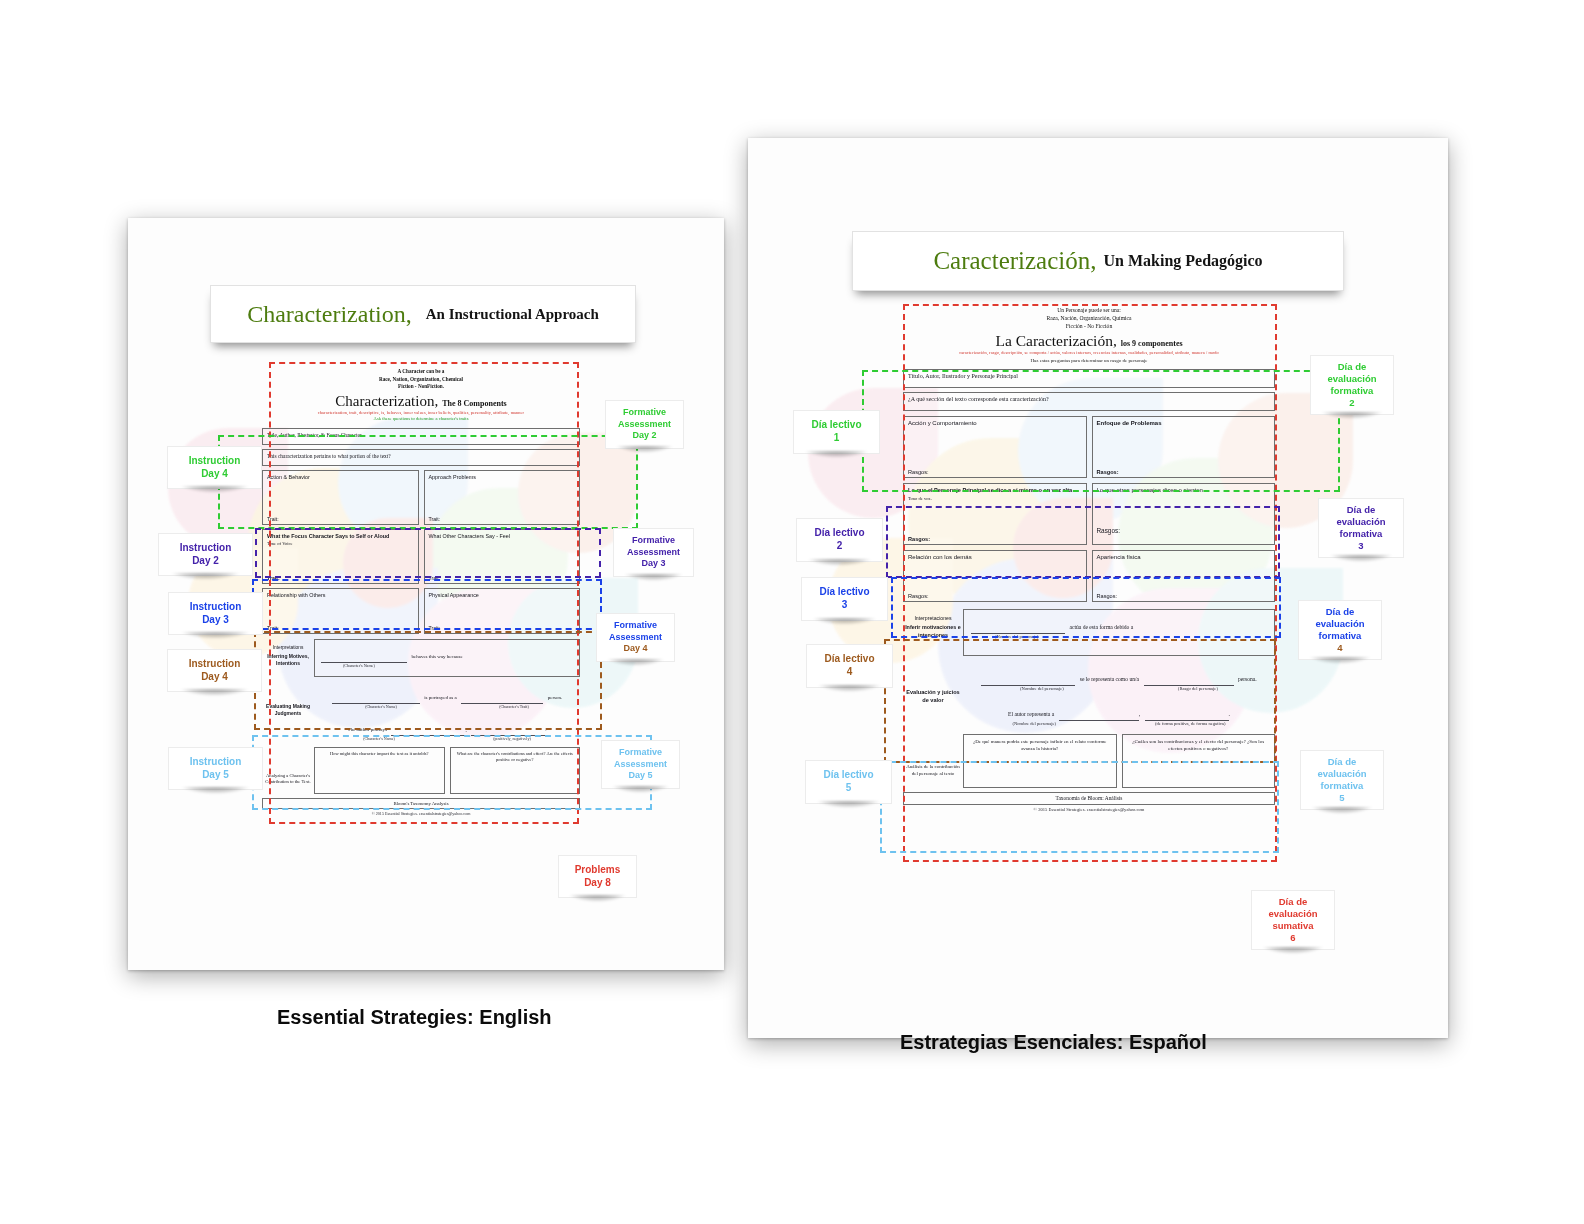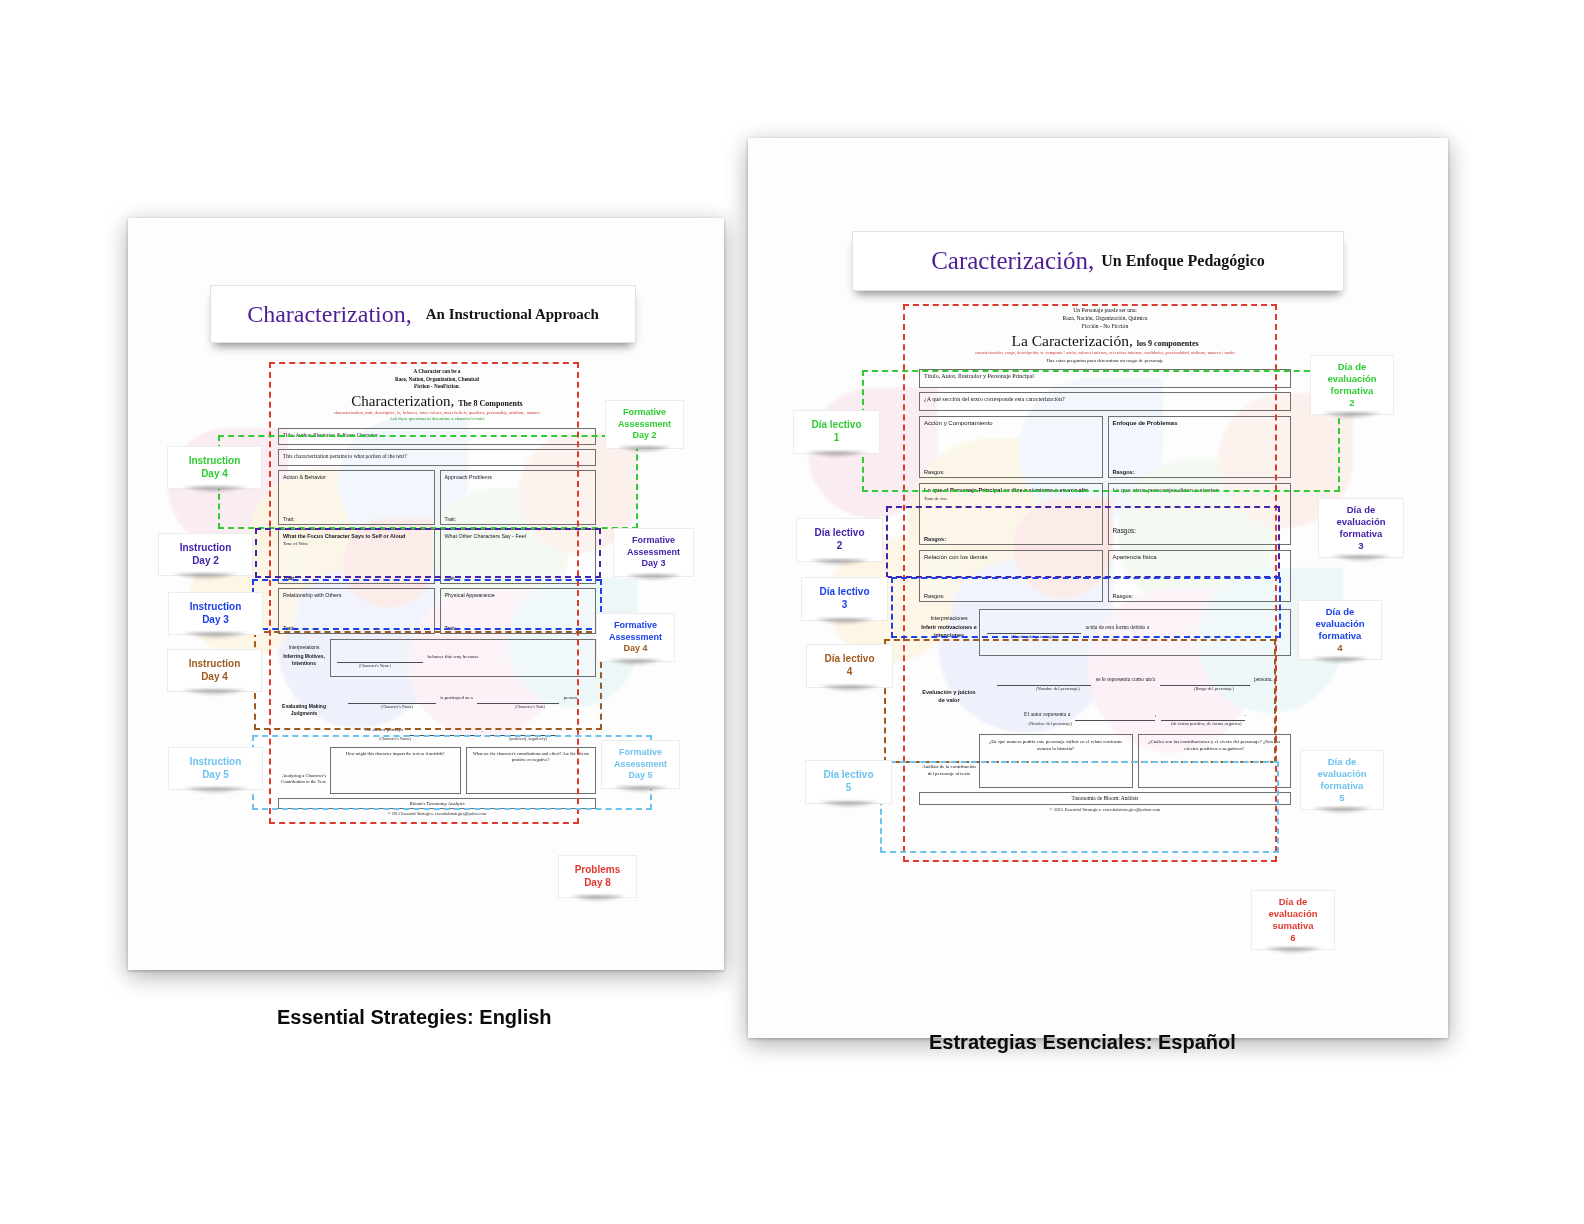--- a/index.html
+++ b/index.html
@@ -13,33 +13,33 @@
   #sheet-es{left:748px;top:138px;width:700px;height:900px;}
 
   
   .watermark{position:absolute;inset:0;overflow:hidden;pointer-events:none;opacity:.30;}
   .wm-flower{position:absolute;border-radius:50% 0 50% 50%;filter:blur(1px);}
 
   
   .banner{position:absolute;background:#fff;border:1px solid #e2e2e2;
           box-shadow:0 7px 9px -4px rgba(0,0,0,.45);
           display:flex;align-items:center;justify-content:center;}
-  .banner .big{font-family:"Liberation Serif", serif;color:#4c1d95;}
+  .banner .big{font-family:"Liberation Serif", serif;color:#4d7c0f;}
   .banner .small{font-family:"Liberation Serif", serif;font-weight:bold;color:#141414;}
 
   #banner-en{left:210px;top:285px;width:424px;height:56px;}
   #banner-en .big{font-size:24px;}
   #banner-en .small{font-size:15px;margin-left:14px;}
 
   #banner-es{left:852px;top:231px;width:490px;height:58px;}
   #banner-es .big{font-size:25px;}
   #banner-es .small{font-size:16px;margin-left:7px;}
 
   
-  .ws{position:absolute;background:transparent;margin-left:16px;}
+  .ws{position:absolute;background:transparent;}
   #ws-en{left:262px;top:368px;width:318px;height:440px;}
   #ws-es{left:903px;top:306px;width:372px;height:552px;}
 
   .ws-head{text-align:center;}
   .ws-kicker{font-family:"Liberation Serif", serif;font-weight:bold;font-size:5.2px;
              line-height:1.45;color:#101010;}
   #ws-es .ws-kicker{font-weight:normal;font-size:5.6px;}
   .ws-title-row{display:flex;align-items:baseline;justify-content:center;margin-top:2px;}
   .ws-title{font-family:"Liberation Serif", serif;font-size:15px;color:#121212;}
   #ws-es .ws-title{font-size:15.5px;}
@@ -98,21 +98,21 @@
   .tab{position:absolute;background:#fff;border:1px solid #ececec;
        display:flex;align-items:center;justify-content:center;text-align:center;
        font-weight:bold;line-height:1.28;}
   .tab::after{content:"";position:absolute;left:4%;right:4%;bottom:-11px;height:13px;
       background:radial-gradient(ellipse 62% 120% at 50% -32%, rgba(0,0,0,.50) 0%, rgba(0,0,0,.16) 55%, rgba(0,0,0,0) 72%);
       filter:blur(1.2px);}
 
   
   .caption{position:absolute;font-weight:bold;color:#0b0b0b;}
   #caption-en{left:277px;top:1006px;font-size:20px;text-align:center;}
-  #caption-es{left:929px;top:1031px;font-size:20px;}
+  #caption-es{left:900px;top:1031px;font-size:20px;}
 </style>
 </head>
 <body>
 
 <div class="sheet" id="sheet-en">
   <div class="watermark">
     <div class="wm-flower" style="left:40px;top:210px;width:120px;height:120px;background:#f6c9d6;"></div>
     <div class="wm-flower" style="left:120px;top:250px;width:150px;height:150px;background:#f9e2a8;"></div>
     <div class="wm-flower" style="left:210px;top:200px;width:130px;height:130px;background:#cfe3f7;"></div>
     <div class="wm-flower" style="left:300px;top:270px;width:140px;height:140px;background:#d6f0cf;"></div>
@@ -303,21 +303,21 @@
     <div class="wm-flower" style="left:190px;top:420px;width:175px;height:175px;background:#cfd8f7;"></div>
     <div class="wm-flower" style="left:340px;top:450px;width:165px;height:165px;background:#f9d7ec;"></div>
     <div class="wm-flower" style="left:80px;top:400px;width:125px;height:125px;background:#ffe7b8;"></div>
     <div class="wm-flower" style="left:450px;top:430px;width:145px;height:145px;background:#c9ecef;"></div>
     <div class="wm-flower" style="left:265px;top:360px;width:100px;height:100px;background:#f5b7b1;"></div>
   </div>
 </div>
 
 <div class="banner" id="banner-es">
   <span class="big">Caracterización,</span>
-  <span class="small">Un Enfoque Pedagógico</span>
+  <span class="small">Un Making Pedagógico</span>
 </div>
 
 <div class="ws" id="ws-es">
   <div class="ws-head">
     <div class="ws-kicker">Un Personaje puede ser una:</div>
     <div class="ws-kicker">Raza, Nación, Organización, Química</div>
     <div class="ws-kicker">Ficción - No Ficción</div>
     <div class="ws-title-row">
       <span class="ws-title">La Caracterización,</span>
       <span class="ws-sub">los 9 componentes</span>

